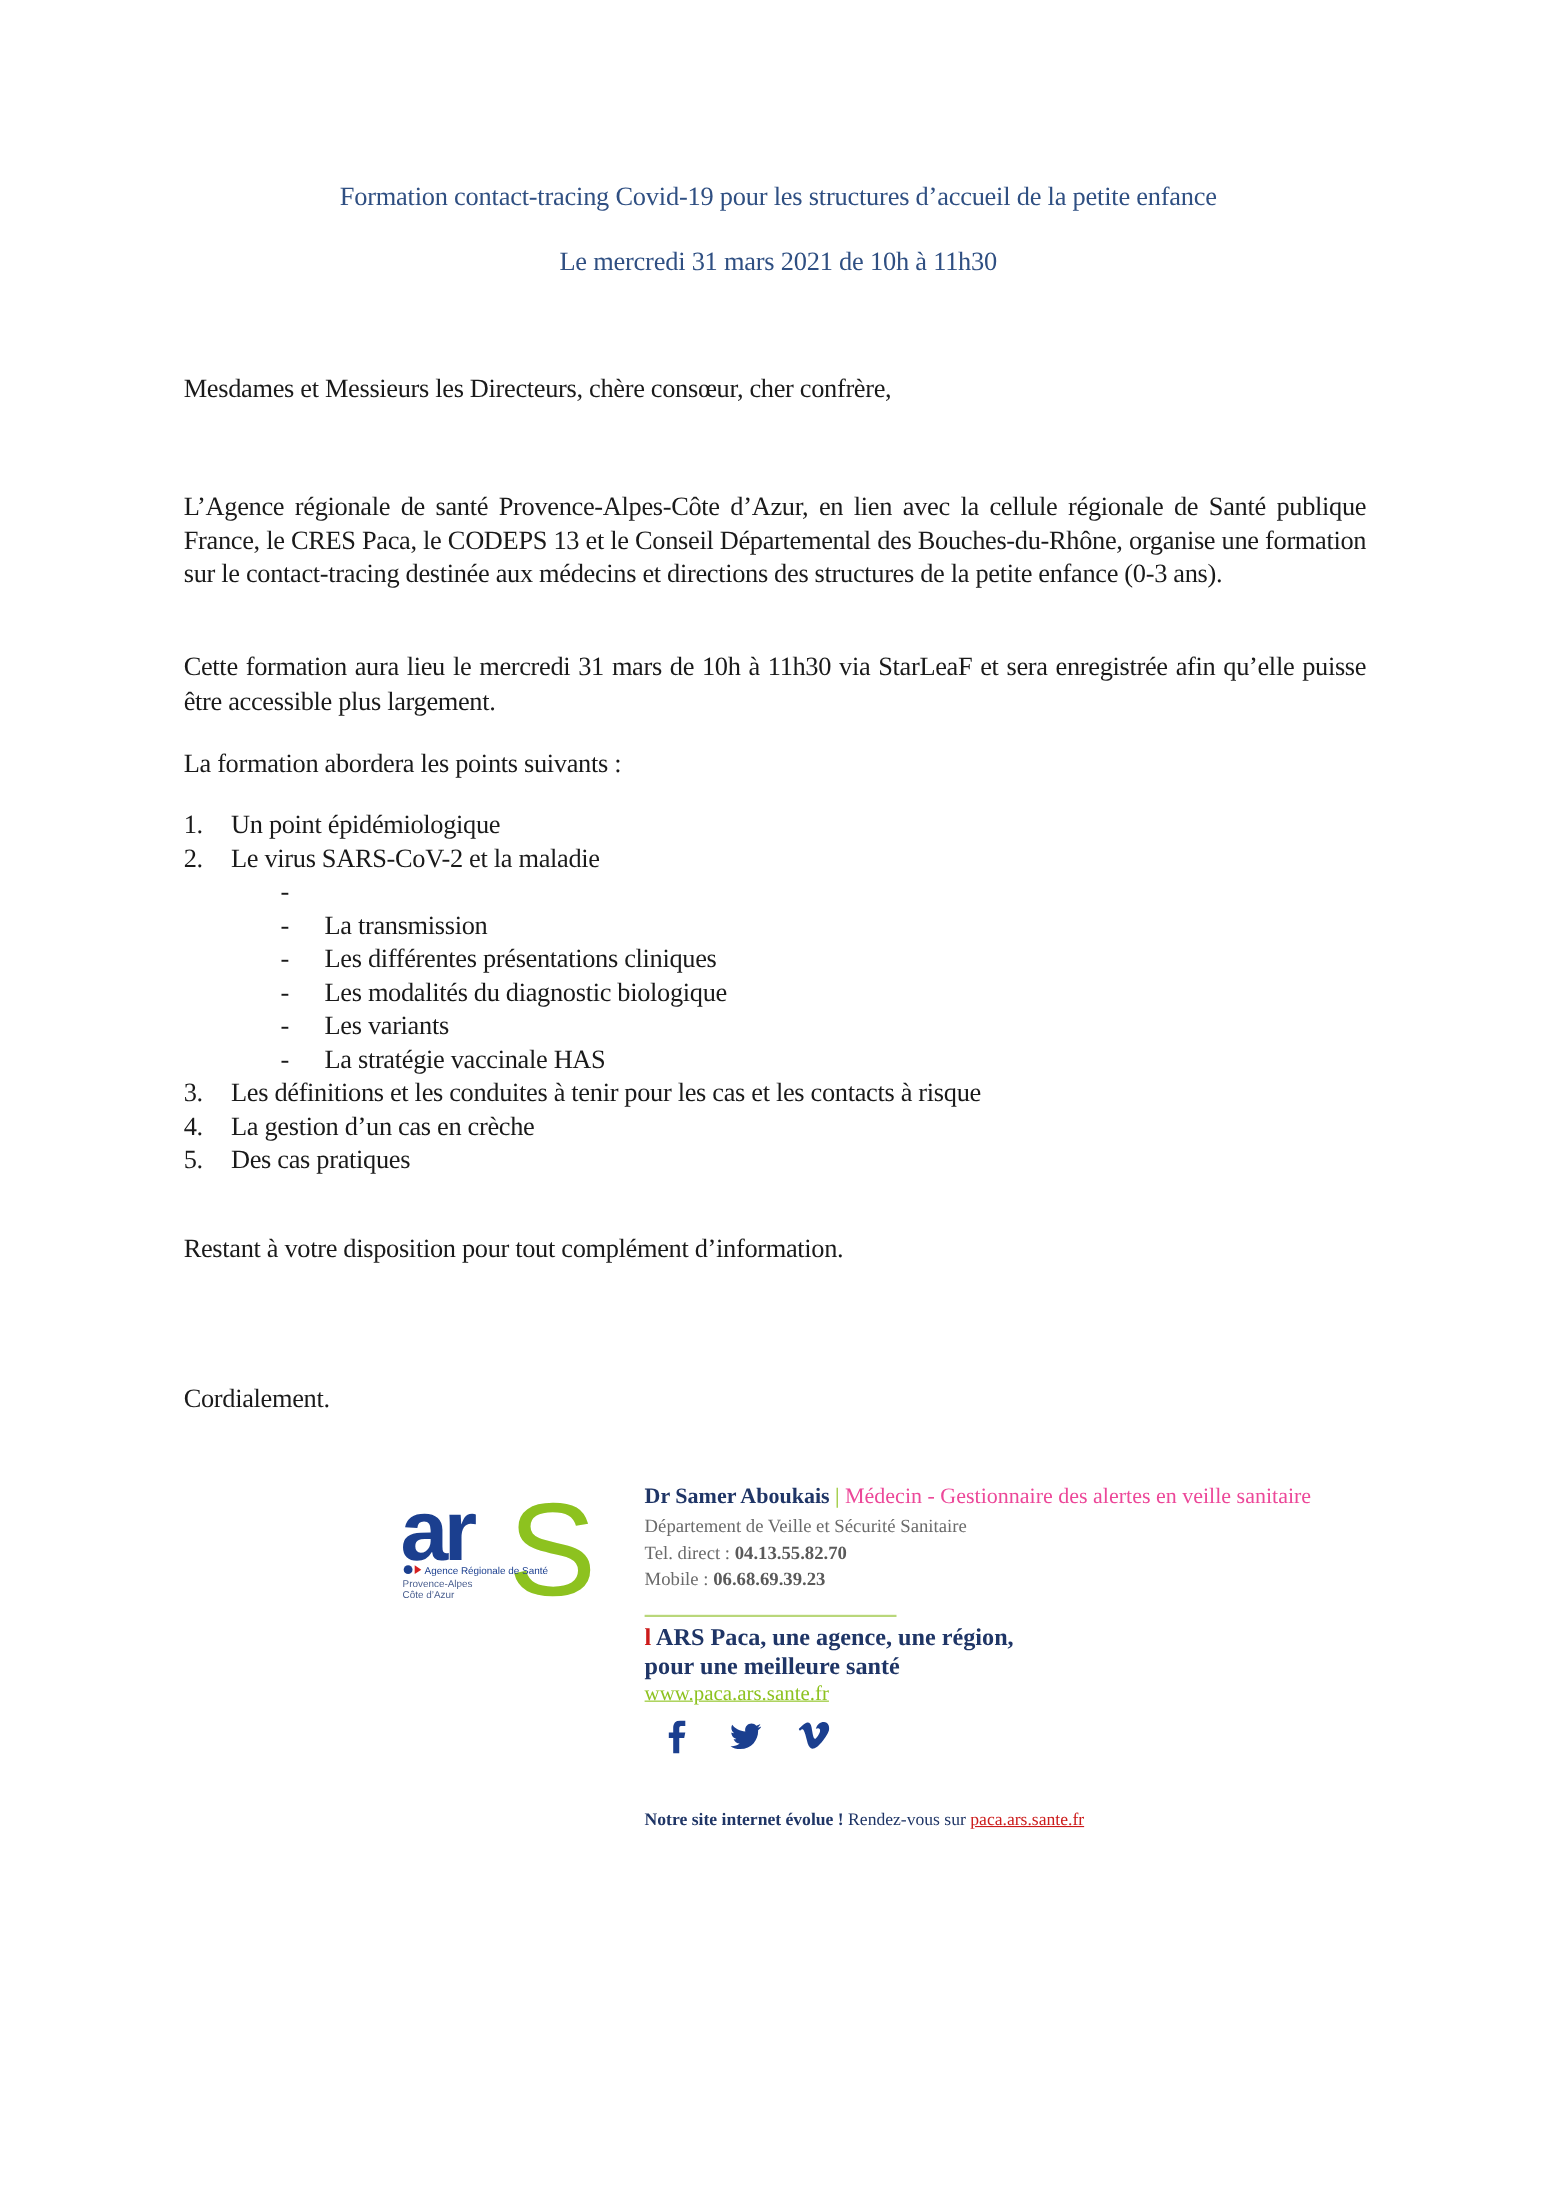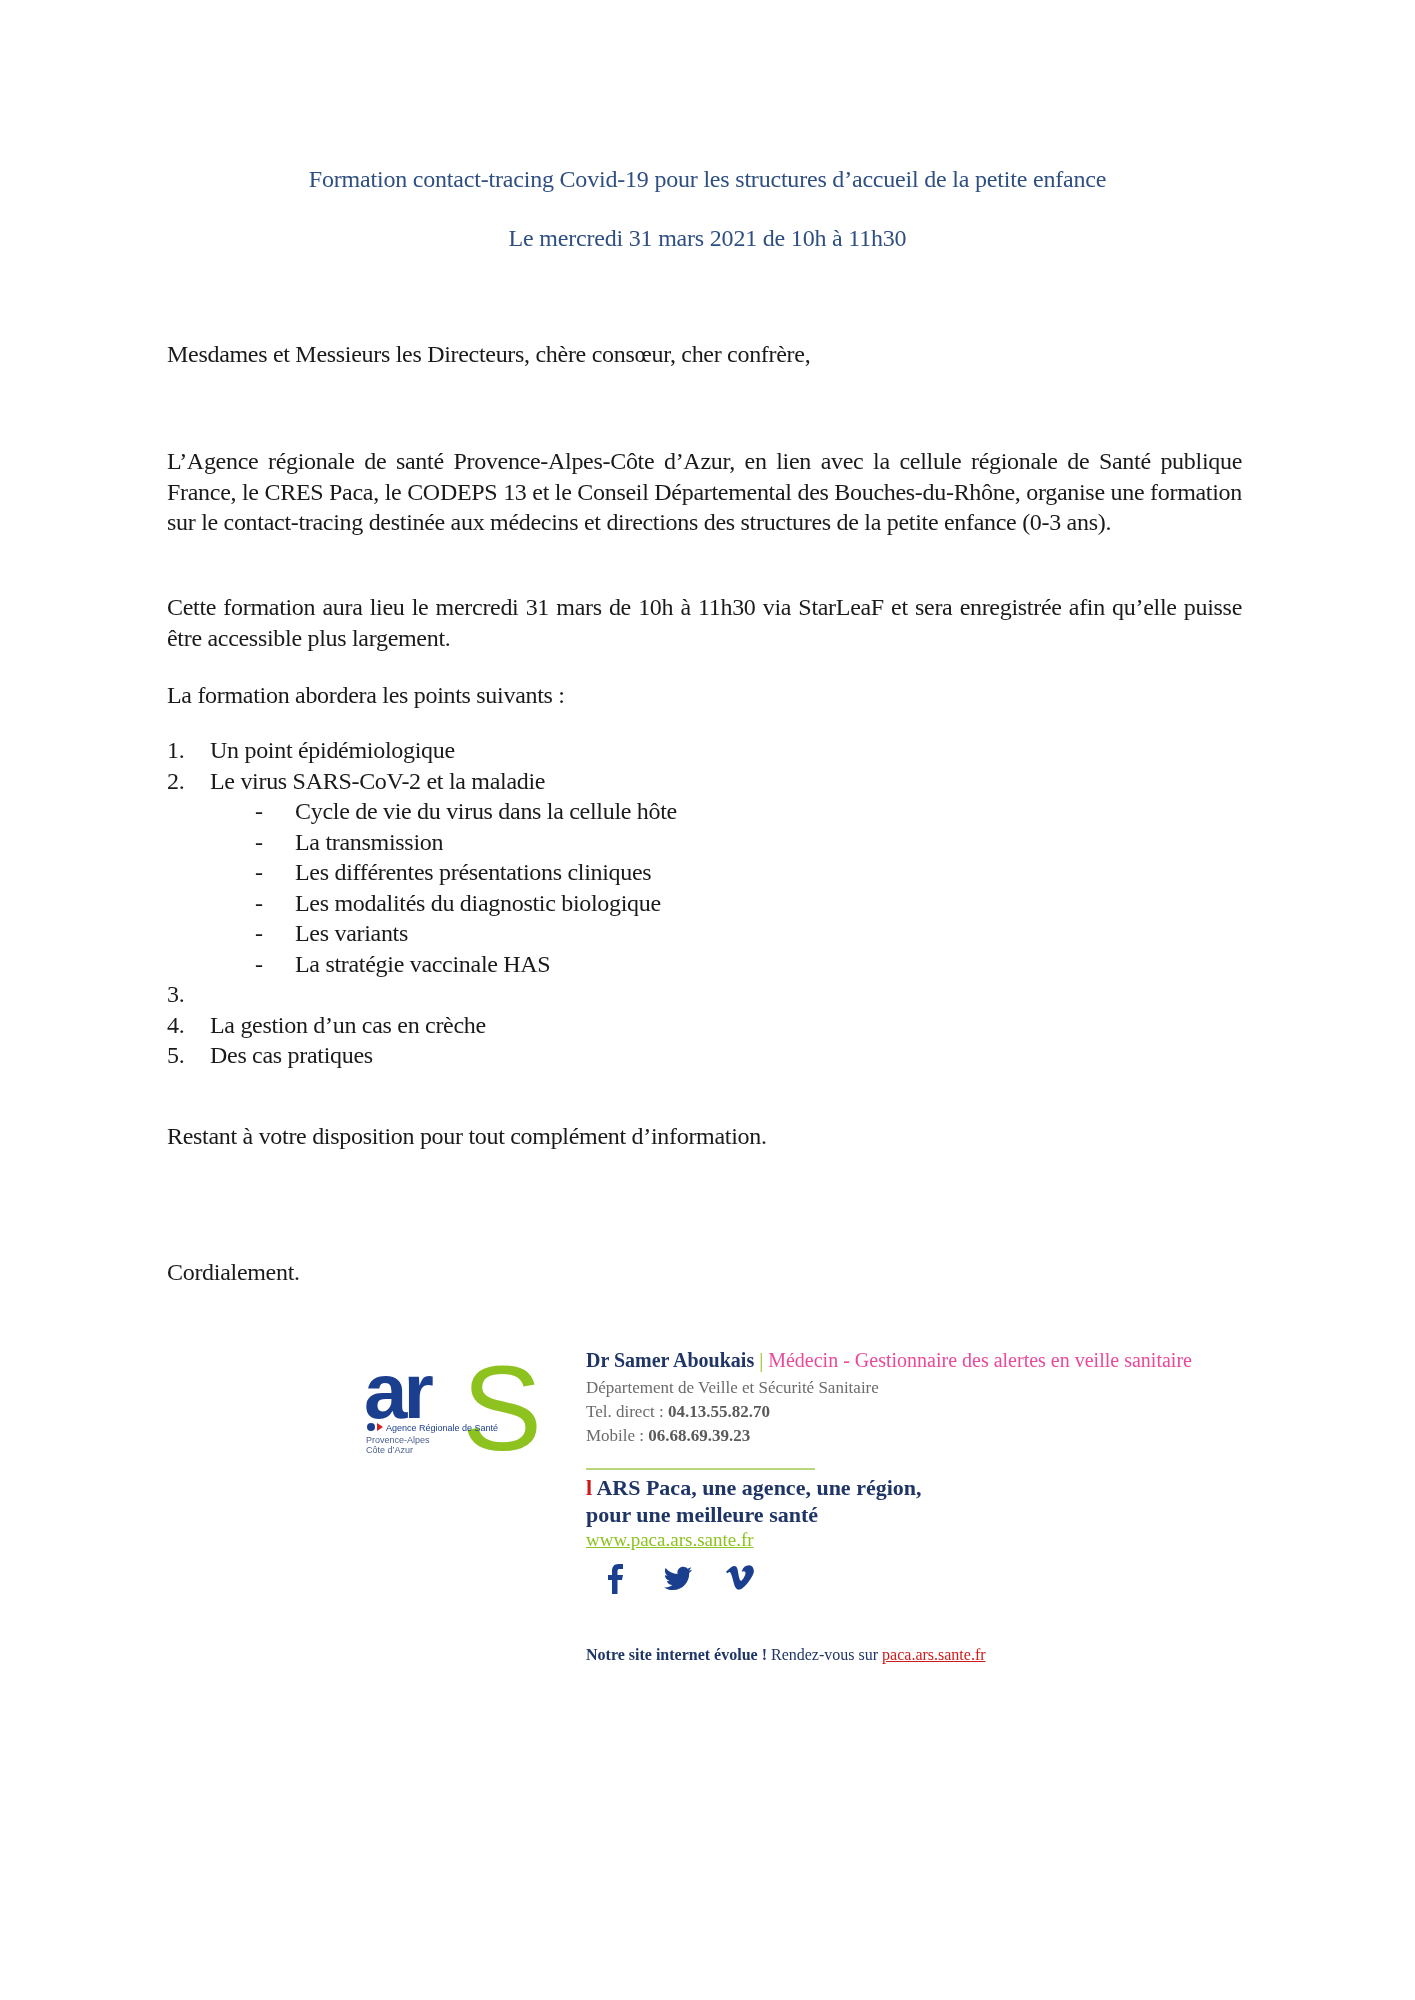--- a/index.html
+++ b/index.html
@@ -64,21 +64,20 @@
   <div class="li">
       <span class="num">1.</span>
       <span class="txt">Un point épidémiologique</span>
     </div>
   <div class="li">
       <span class="num">2.</span>
       <span class="txt">Le virus SARS-CoV-2 et la maladie</span>
     </div>
   <div class="li sub">
       <span class="num">-</span>
-      <span class="txt">Cycle de vie du virus dans la cellule hôte</span>
     </div>
   <div class="li sub">
       <span class="num">-</span>
       <span class="txt">La transmission</span>
     </div>
   <div class="li sub">
       <span class="num">-</span>
       <span class="txt">Les différentes présentations cliniques</span>
     </div>
   <div class="li sub">
@@ -88,20 +87,21 @@
   <div class="li sub">
       <span class="num">-</span>
       <span class="txt">Les variants</span>
     </div>
   <div class="li sub">
       <span class="num">-</span>
       <span class="txt">La stratégie vaccinale HAS</span>
     </div>
   <div class="li">
       <span class="num">3.</span>
+      <span class="txt">Les définitions et les conduites à tenir pour les cas et les contacts à risque</span>
     </div>
   <div class="li">
       <span class="num">4.</span>
       <span class="txt">La gestion d’un cas en crèche</span>
     </div>
   <div class="li">
       <span class="num">5.</span>
       <span class="txt">Des cas pratiques</span>
     </div>
 </div>

